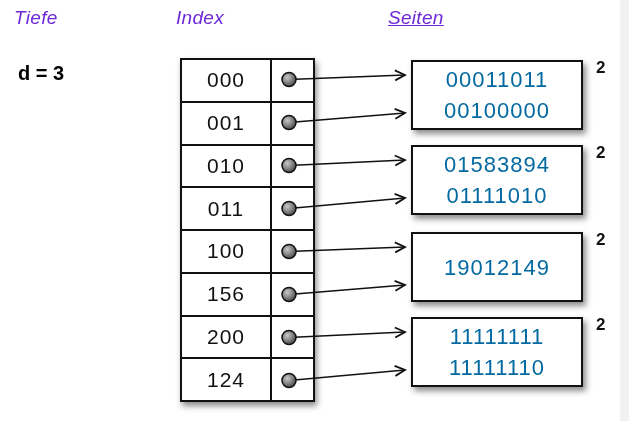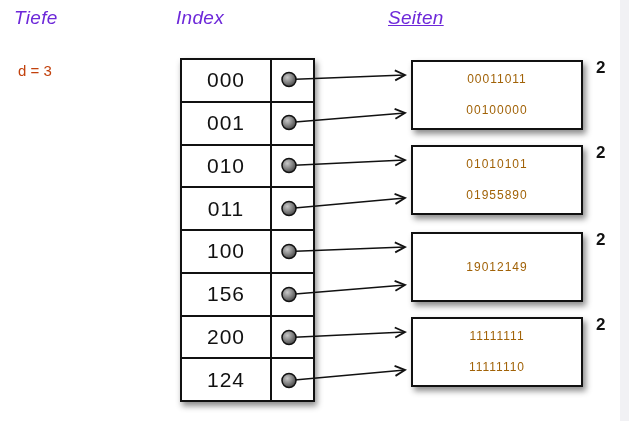--- a/index.html
+++ b/index.html
@@ -20,21 +20,21 @@
   .hdr{
     position:absolute;top:7px;
     font-size:19px;font-style:italic;font-weight:500;color:#6d28d9;
     letter-spacing:0.3px;white-space:nowrap;
   }
   .hdr-tiefe{left:14px;}
   .hdr-index{left:176px;}
   .hdr-seiten{left:388px;text-decoration:underline;}
   .depth-value{
     position:absolute;left:18px;top:62px;
-    font-size:15px;font-weight:400;color:#c2410c;white-space:nowrap;
+    font-size:20px;font-weight:700;color:#000000;white-space:nowrap;
   }
   .index-table{
     position:absolute;left:180px;top:58px;width:135px;height:344px;
     border:2px solid #111;background:#fff;box-sizing:border-box;
     display:flex;flex-direction:column;
     box-shadow:2px 4px 6px rgba(0,0,0,0.45);
     z-index:1;
   }
   .index-row{
     flex:1;display:flex;border-bottom:2px solid #111;
@@ -51,21 +51,21 @@
     z-index:2;pointer-events:none;
   }
   .page-box{
     position:absolute;left:411px;width:172px;height:70px;
     border:2px solid #111;background:#fff;box-sizing:border-box;
     display:flex;flex-direction:column;align-items:center;justify-content:center;
     box-shadow:3px 4px 6px rgba(0,0,0,0.45);
     z-index:1;
   }
   .page-entry{
-    font-size:12px;line-height:31px;color:#a16207;letter-spacing:1px;
+    font-size:22px;line-height:31px;color:#0369a1;letter-spacing:1px;
     white-space:nowrap;
   }
   .local-depth{
     position:absolute;left:596px;
     font-size:17px;font-weight:600;color:#111;
   }
 </style>
 </head>
 <body>
 
@@ -148,22 +148,22 @@
     </g>
   </svg>
 
   <div class="page-box" style="top:60px">
     <div class="page-entry">00011011</div>
     <div class="page-entry">00100000</div>
   </div>
   <div class="local-depth" style="top:58px">2</div>
 
   <div class="page-box" style="top:145px">
-    <div class="page-entry">01010101</div>
-    <div class="page-entry">01955890</div>
+    <div class="page-entry">01583894</div>
+    <div class="page-entry">01111010</div>
   </div>
   <div class="local-depth" style="top:143px">2</div>
 
   <div class="page-box" style="top:232px">
     <div class="page-entry">19012149</div>
   </div>
   <div class="local-depth" style="top:230px">2</div>
 
   <div class="page-box" style="top:317px">
     <div class="page-entry">11111111</div>

